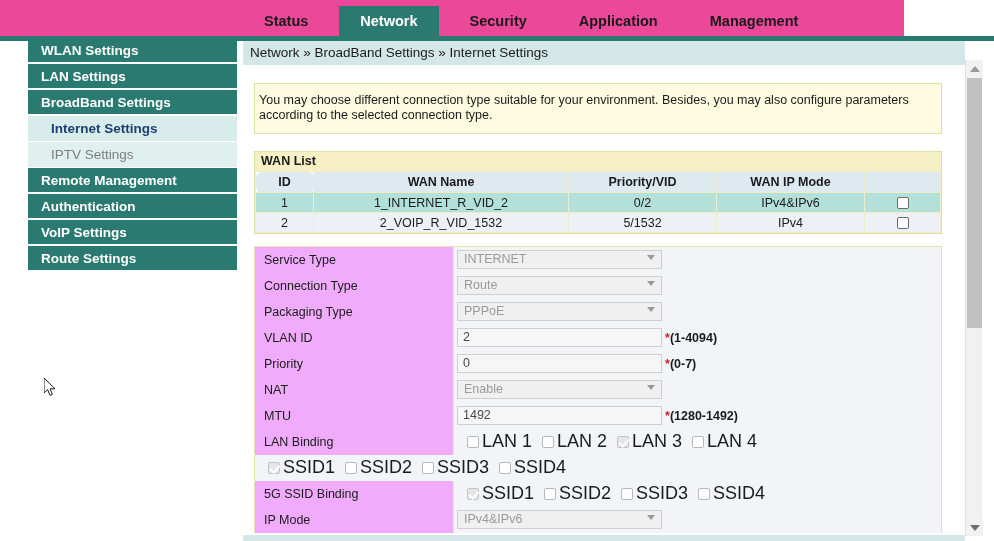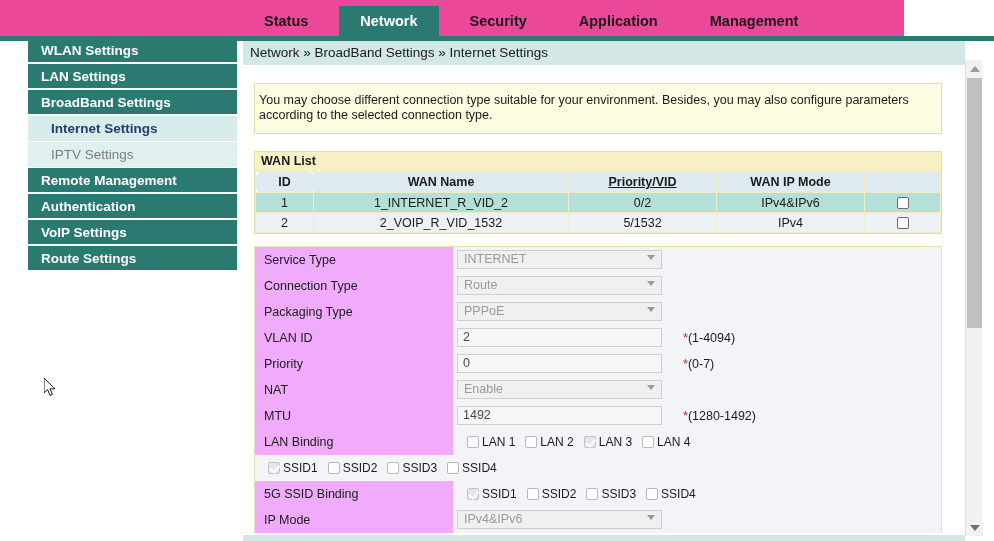--- a/index.html
+++ b/index.html
@@ -119,36 +119,36 @@
     width: 0; height: 0;
     border-left: 4px solid transparent; border-right: 4px solid transparent;
     border-top: 5px solid #9a9a9a;
   }
   .txt {
     width: 205px; height: 19px;
     border: 1px solid #cfcfcf; background: #f6f6f6; color: #4a4a4a;
     font-size: 12.5px; line-height: 17px; padding-left: 5px;
     white-space: nowrap; overflow: hidden;
   }
-  .hint { font-size: 12.5px; color: #1b1b1b; margin-left: 21px; white-space: nowrap; }
+  .hint { font-size: 12.5px; color: #1b1b1b; margin-left: 3px; white-space: nowrap; font-weight: bold; }
   .hint .star { color: #d02020; }
 
   .cbgroup { display: flex; align-items: center; padding-left: 10px; }
   .cbitem { display: flex; align-items: center; margin-right: 10px; white-space: nowrap; }
   .cbbox {
     width: 12px; height: 12px; border: 1px solid #b8b8b8; background: #ffffff;
     border-radius: 2px; margin-right: 3px; position: relative;
   }
   .cbbox.checked { background: #e6e6e6; border-color: #c2c2c2; }
   .cbbox.checked::after {
     content: ""; position: absolute; left: 3px; top: 0px;
     width: 4px; height: 8px; border: solid #ffffff;
     border-width: 0 2px 2px 0; transform: rotate(42deg);
   }
-  .cblabel { font-size: 12px; color: #1b1b1b; }
+  .cblabel { font-size: 18px; color: #1b1b1b; }
 
   
   .scrollbar {
     position: absolute; left: 965px; top: 60px; width: 17px; height: 476px;
     background: #f1f1f1; border-left: 1px solid #e0e0e0;
   }
   .sb-arrow {
     position: absolute; left: 0; width: 17px; height: 17px; background: #f1f1f1;
     display: flex; align-items: center; justify-content: center; cursor: pointer;
   }
@@ -205,21 +205,21 @@
 
         <div class="notice">You may choose different connection type suitable for your environment. Besides, you may also configure parameters according to the selected connection type.</div>
 
         <div class="wanwrap">
           <div class="wan-title">WAN List</div>
           <table class="wan">
             <thead>
                 <tr id="wan-head">
                   <th style="width: 58px; border-radius: 6px;">ID</th>
                   <th>WAN Name</th>
-                  <th style="width: 148px; text-decoration: underline;">Priority/VID</th>
+                  <th style="width: 148px;">Priority/VID</th>
                   <th style="width: 148px;">WAN IP Mode</th>
                   <th style="width: 76px;"></th>
                 </tr>
               </thead>
             <tbody id="wan-body">
                 <tr class="wan-row selected">
                   <td>1</td>
                   <td>1_INTERNET_R_VID_2</td>
                   <td>0/2</td>
                   <td>IPv4&amp;IPv6</td>

